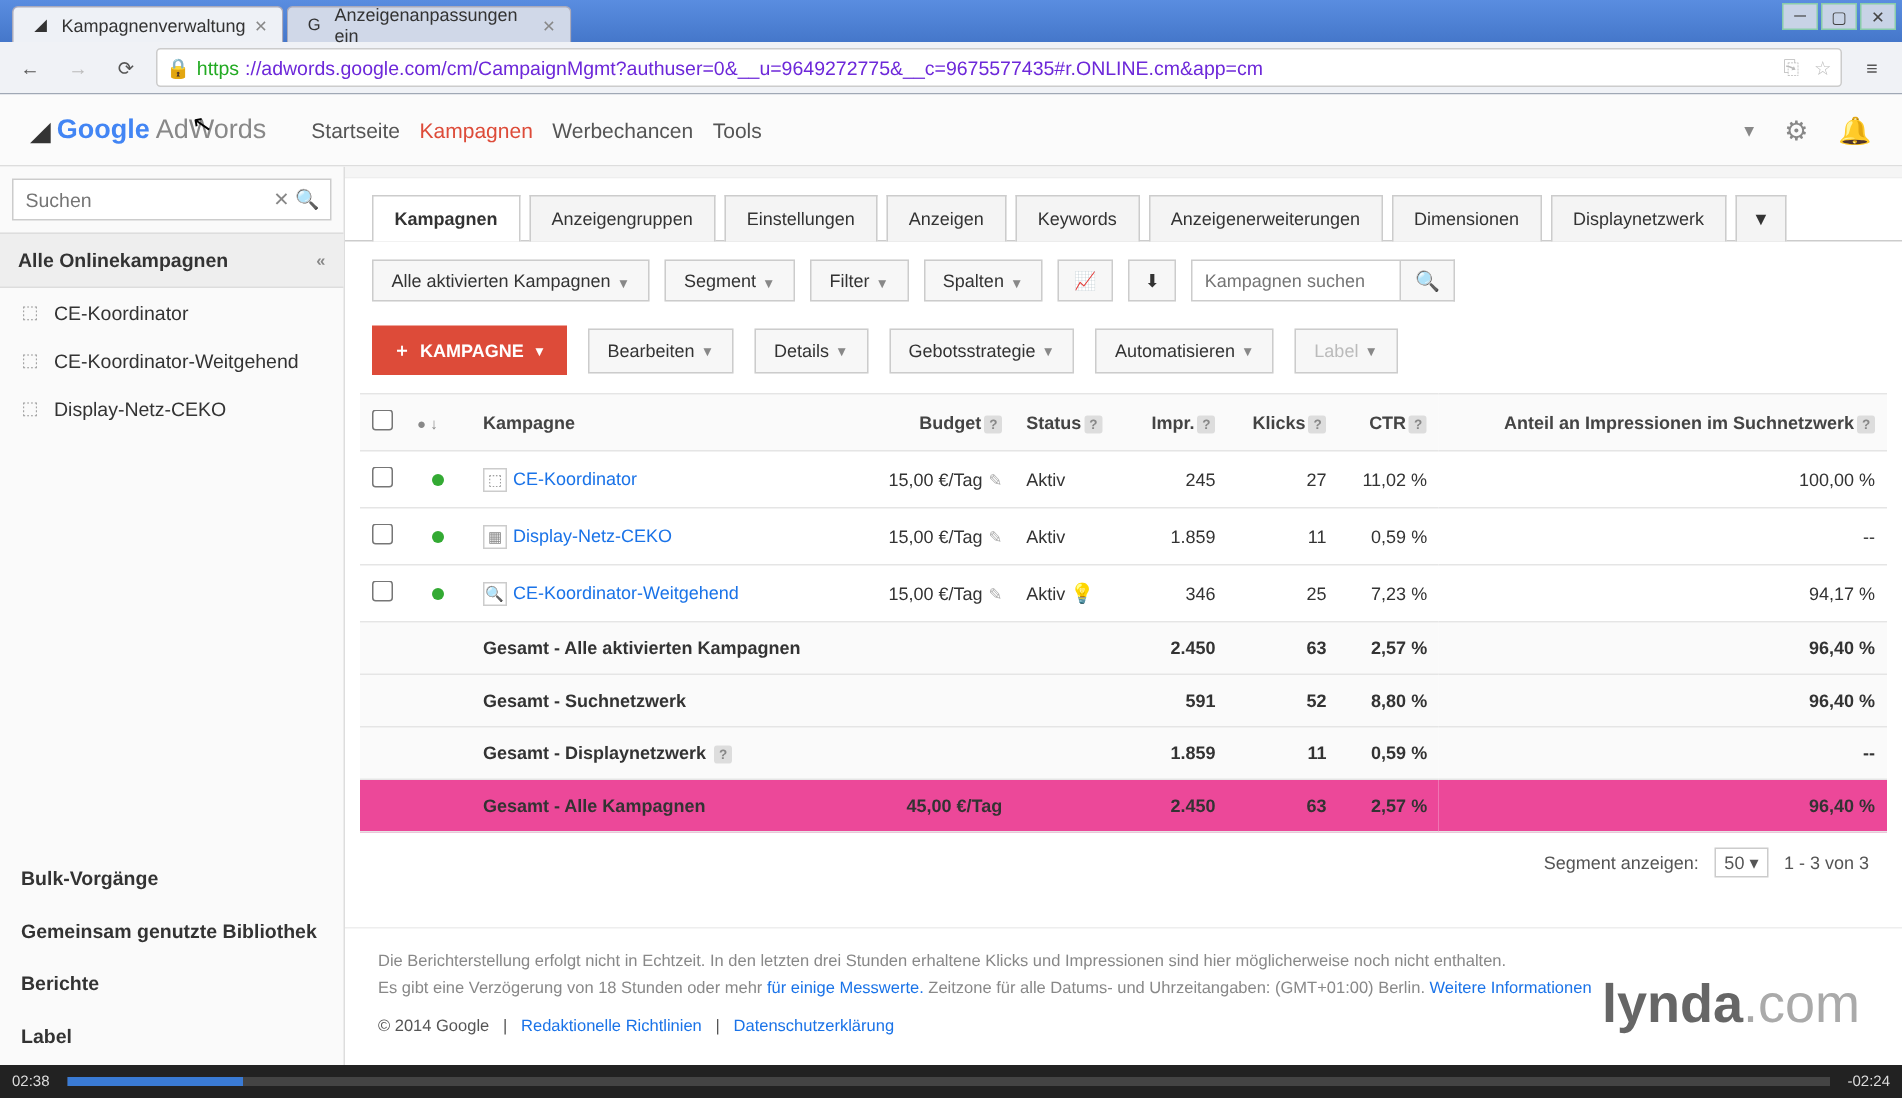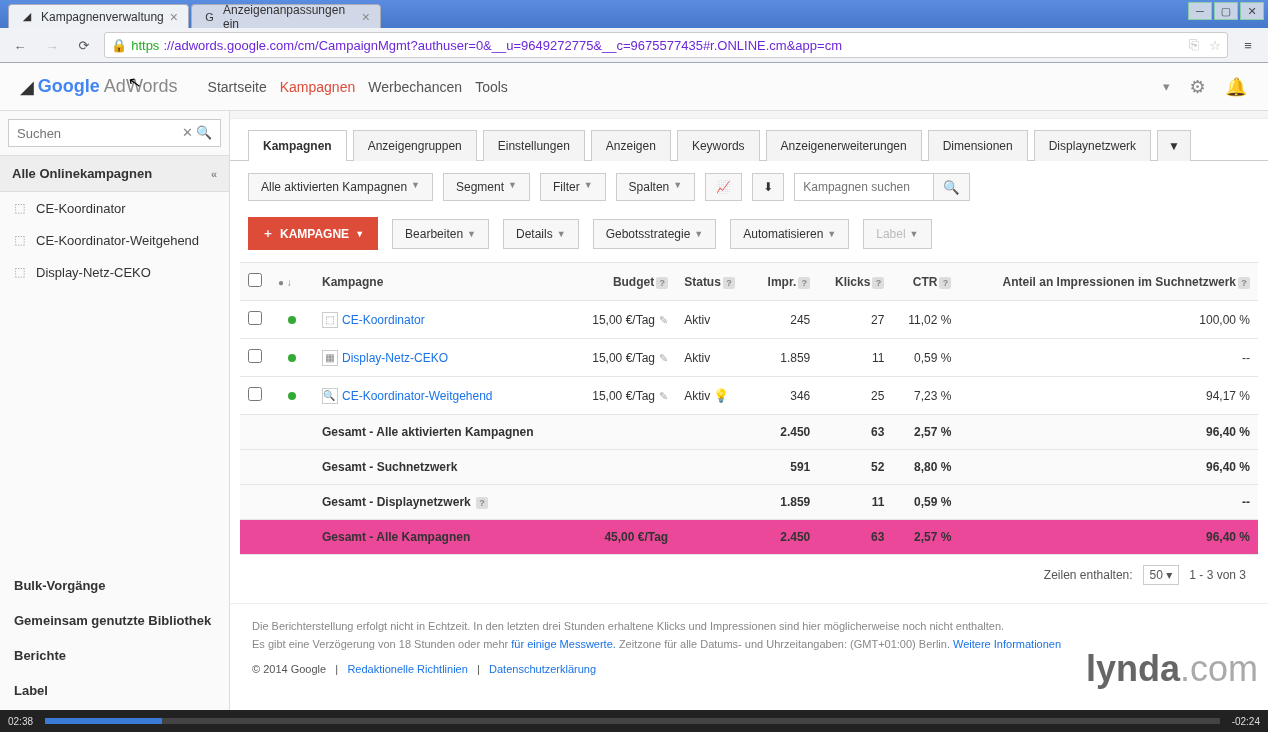--- a/index.html
+++ b/index.html
@@ -43,21 +43,21 @@
 .sb-spacer{flex:1}
 .sb-link{padding:10px 14px;color:#333;cursor:pointer;font-size:13px}
 .sb-link.bold{font-weight:bold}
 .main{flex:1;overflow:auto;background:#fff;padding:0 0 0 0}
 .scroll-hint{height:8px;background:#f5f5f5;border-bottom:1px solid #eee}
 .tabs-row{display:flex;gap:6px;padding:10px 18px 0;border-bottom:1px solid #ccc;background:#fff}
 .mtab{padding:8px 14px;background:#f4f4f4;border:1px solid #ccc;border-bottom:none;font-size:12px;cursor:pointer;position:relative;top:1px}
 .mtab.active{background:#fff;font-weight:bold}
 .mtab.drop{padding:8px 10px}
 .toolbar{display:flex;gap:10px;padding:12px 18px;align-items:center;flex-wrap:wrap}
-.tbtn{padding:6px 12px;border:1px solid #ccc;background:#f7f7f7;font-size:12px;cursor:pointer;display:flex;align-items:flex-start;gap:4px}
+.tbtn{padding:6px 12px;border:1px solid #ccc;background:#f7f7f7;font-size:12px;cursor:pointer;display:flex;align-items:flex-end;gap:4px}
 .caret{font-size:9px;color:#888}
 .tbtn.icon-only{padding:6px 10px}
 .tb-search{border:1px solid #ccc;height:28px;padding:0 8px;font-size:12px;width:140px}
 .tb-search-btn{border:1px solid #ccc;border-left:none;height:28px;width:36px;background:#f7f7f7}
 .action-row{display:flex;gap:14px;padding:4px 18px 12px;align-items:center}
 .btn-red{background:#dd4b39;color:#fff;border:none;padding:8px 14px;font-weight:bold;font-size:12px;display:flex;align-items:center;gap:6px;cursor:pointer}
 .btn-outline{padding:7px 12px;border:1px solid #ccc;background:#f7f7f7;font-size:12px;display:flex;align-items:center;gap:4px;cursor:pointer}
 .btn-outline.disabled{color:#bbb}
 table{width:calc(100% - 20px);margin:0 10px;border-collapse:collapse;font-size:12px}
 th,td{border-top:1px solid #e5e5e5;border-bottom:1px solid #e5e5e5;padding:10px 8px;text-align:left;vertical-align:middle}
@@ -68,24 +68,24 @@
 .dot-green{width:8px;height:8px;border-radius:50%;background:#3a3;display:inline-block}
 .sort-ind{display:inline-flex;gap:2px;color:#888;font-size:10px}
 .camp-link{color:#1a73e8;cursor:pointer}
 .camp-ic{display:inline-flex;width:16px;height:16px;align-items:center;justify-content:center;color:#888;margin-right:4px;border:1px solid #ccc;font-size:10px}
 .edit-ic{color:#aaa;font-size:11px;margin-left:4px}
 .bulb{color:#f4b400;font-size:13px}
 tr.summary td{font-weight:bold;background:#fafafa}
 tr.grand td{font-weight:bold;background:#ec4899}
 .pager{display:flex;justify-content:flex-end;align-items:center;gap:10px;padding:10px 22px;font-size:12px;color:#555}
 .page-sel{border:1px solid #ccc;padding:2px 6px}
-.footer{padding:14px 22px;font-size:11px;color:#888;border-top:1px solid #eee;margin-top:8px;line-height:1.6}
+.footer{padding:14px 22px;font-size:11px;color:#888;border-top:1px solid #eee;margin-top:23px;line-height:1.6}
 .footer a{color:#1a73e8;cursor:pointer}
 .copyright{margin-top:8px;color:#555}
-.watermark{position:absolute;right:10px;bottom:42px;font-size:36px;color:#666;font-family:Georgia,serif}
+.watermark{position:absolute;right:28px;bottom:42px;font-size:36px;color:#666;font-family:Georgia,serif}
 .watermark .com{color:#aaa}
 .video-bar{position:absolute;bottom:0;left:0;right:0;height:22px;background:#222;display:flex;align-items:center;font-size:10px;color:#ddd}
 .vb-time{padding:0 8px}
 .vb-prog{flex:1;height:6px;background:#444;margin:0 4px;position:relative}
 .vb-fill{position:absolute;left:0;top:0;bottom:0;width:10%;background:#3a7bd5}
 .vb-right{padding:0 8px}
 .cursor{position:absolute;left:128px;top:73px;font-size:16px;color:#000;pointer-events:none;transform:rotate(-10deg)}
 </style>
 </head>
 <body>
@@ -337,21 +337,21 @@
               <td></td>
               <td class="td-right">2.450</td>
               <td class="td-right">63</td>
               <td class="td-right">2,57 %</td>
               <td class="td-right">96,40 %</td>
             </tr>
           </tbody>
       </table>
 
       <div class="pager">
-        <span>Zeilen enthalten:</span>
+        <span>Segment anzeigen:</span>
         <span class="page-sel"><span>50</span> ▾</span>
         <span>1 - 3 von 3</span>
       </div>
 
       <div class="footer">
         <div>Die Berichterstellung erfolgt nicht in Echtzeit. In den letzten drei Stunden erhaltene Klicks und Impressionen sind hier möglicherweise noch nicht enthalten.</div>
         <div>
           <span>Es gibt eine Verzögerung von 18 Stunden oder mehr </span><a>für einige Messwerte.</a><span> Zeitzone für alle Datums- und Uhrzeitangaben: (GMT+01:00) Berlin. </span><a>Weitere Informationen</a>
         </div>
         <div class="copyright">

